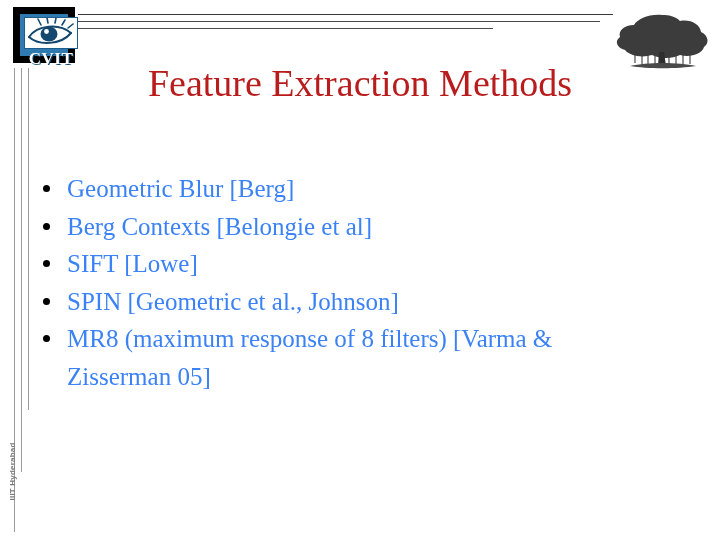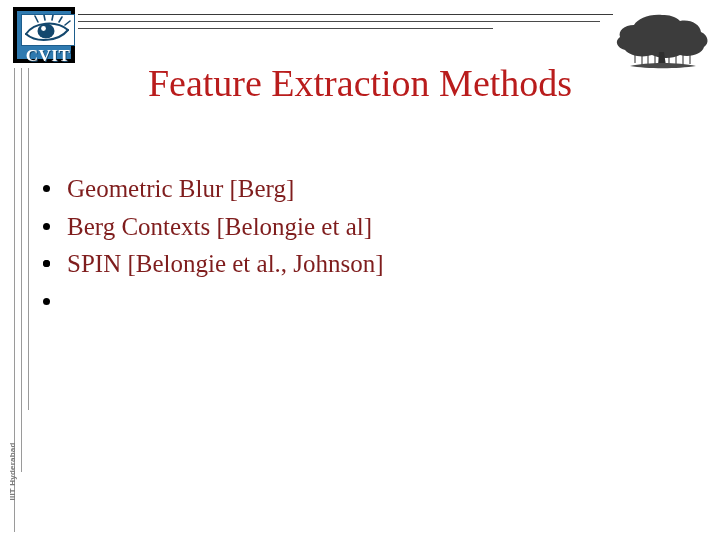--- a/index.html
+++ b/index.html
@@ -32,21 +32,21 @@
   }
 
   
   #cvit-logo {
     position: absolute;
     left: 13px;
     top: 7px;
     width: 62px;
     height: 56px;
     background: #2f7ab0;
-    border: 4px solid #000000;
+    border: 7px solid #000000;
     box-sizing: border-box;
   }
   #cvit-eye-box {
     position: absolute;
     left: 4px;
     top: 3px;
     width: 54px;
     height: 32px;
     background: #ffffff;
     border: 1px solid #1d5d8c;
@@ -103,21 +103,21 @@
     margin: 0;
     padding: 0;
     list-style: none;
   }
   #body-list li {
     position: relative;
     padding-left: 27px;
     font-family: "Liberation Serif", "DejaVu Serif", serif;
     font-size: 25px;
     line-height: 37.5px;
-    color: #7f1d1d;
+    color: #3b82f6;
   }
   #body-list li .bullet-dot {
     position: absolute;
     left: 3px;
     top: 15px;
     width: 7px;
     height: 7px;
     border-radius: 50%;
     background: #000000;
   }
@@ -206,25 +206,27 @@
     <li>
       <span class="bullet-dot"></span>
       <span>Geometric Blur [Berg]</span>
     </li>
     <li>
       <span class="bullet-dot"></span>
       <span>Berg Contexts [Belongie et al]</span>
     </li>
     <li>
       <span class="bullet-dot"></span>
-    </li>
-    <li>
-      <span class="bullet-dot"></span>
-      <span>SPIN [Belongie et al., Johnson]</span>
-    </li>
-    <li>
-      <span class="bullet-dot"></span>
+      <span>SIFT [Lowe]</span>
+    </li>
+    <li>
+      <span class="bullet-dot"></span>
+      <span>SPIN [Geometric et al., Johnson]</span>
+    </li>
+    <li>
+      <span class="bullet-dot"></span>
+      <span>MR8 (maximum response of 8 filters) [Varma &amp; Zisserman 05]</span>
     </li>
   </ul>
 
   <div id="footer-label">IIIT Hyderabad</div>
 
 </div>
 
 </body></html>

